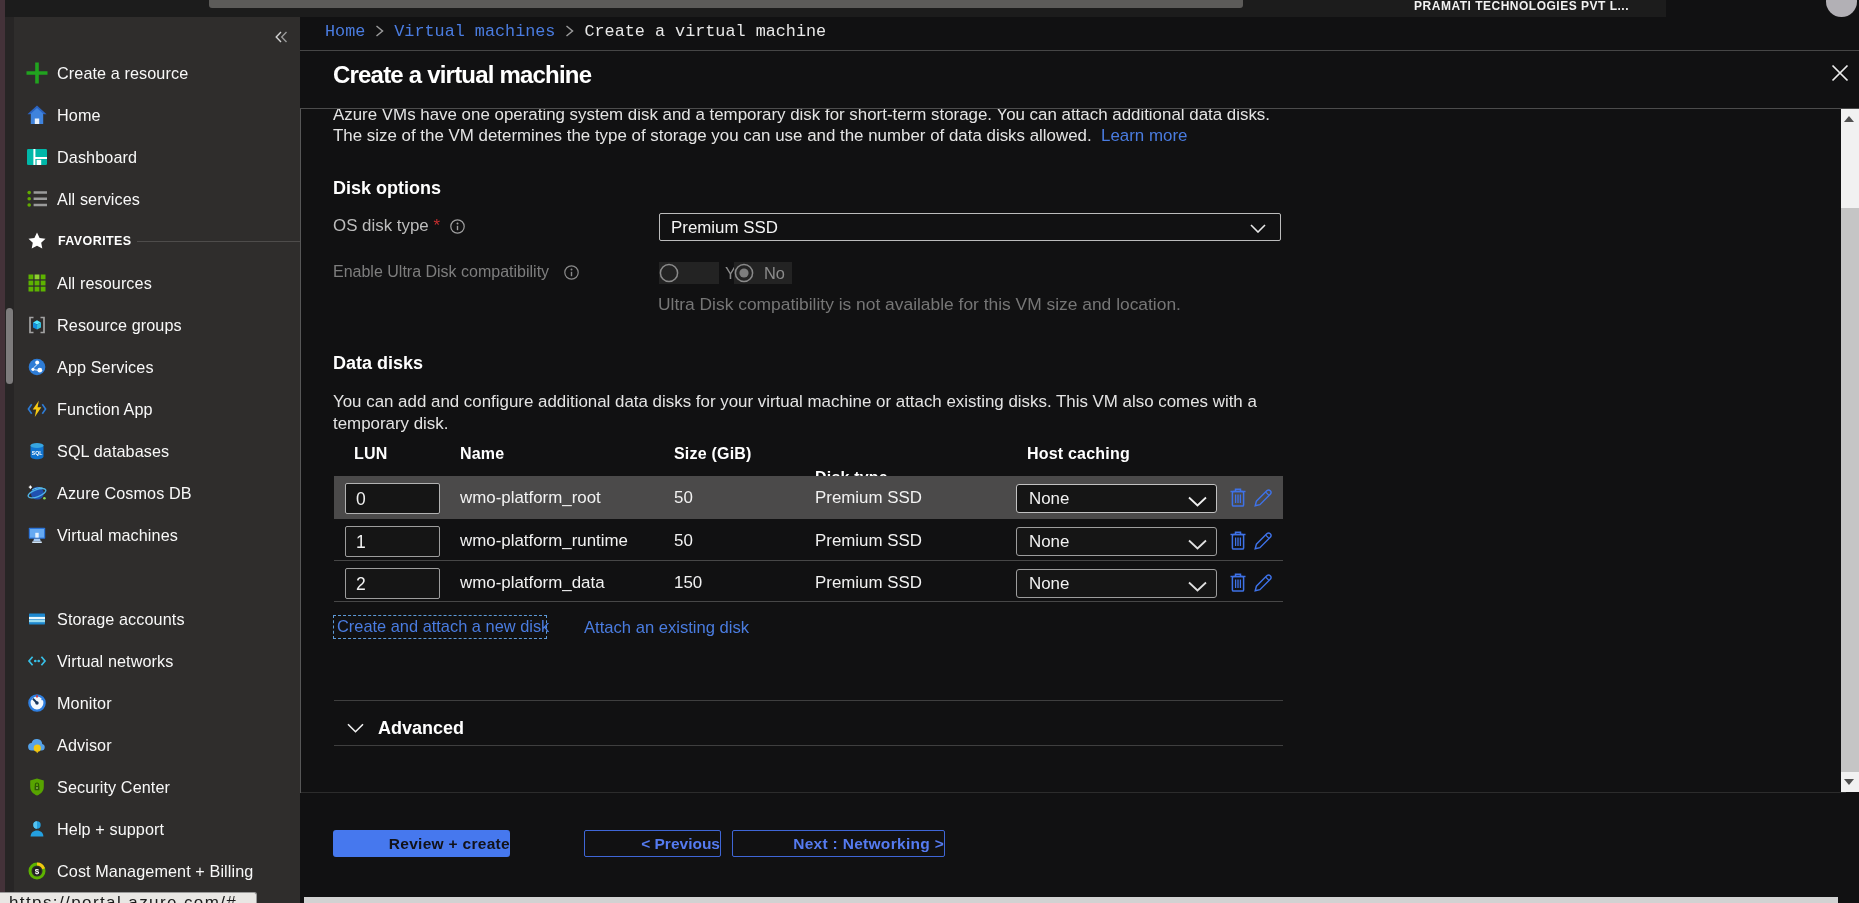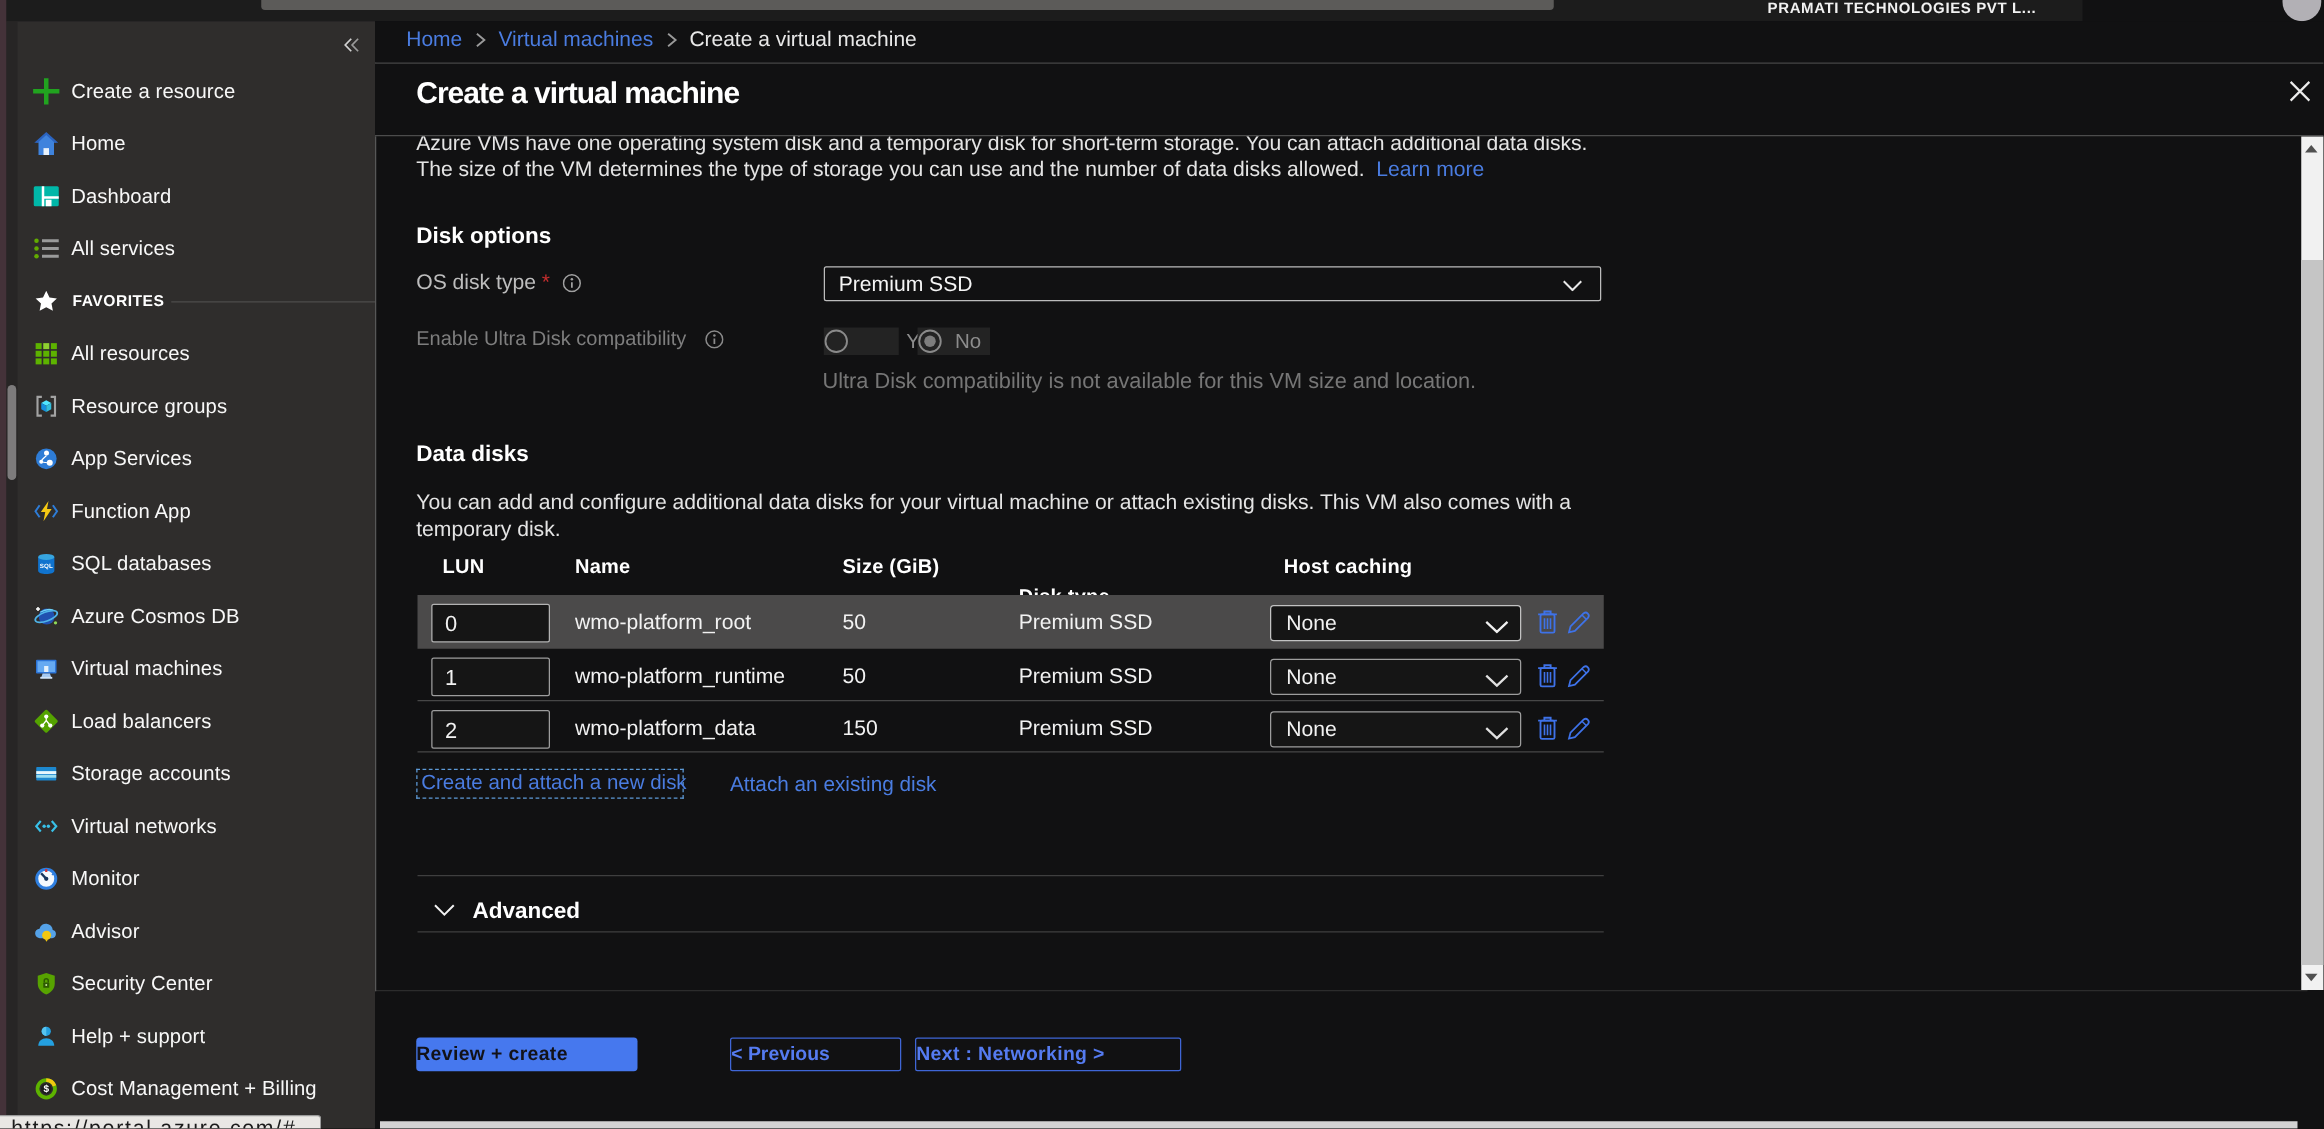--- a/index.html
+++ b/index.html
@@ -24,21 +24,21 @@
 .mi .ic { position:absolute; left:0; top:11px; width:20px; height:20px; }
 .mi .lb { position:absolute; left:30px; top:12px; white-space:nowrap; }
 #fav { left:22px; width:273px; height:42px; }
 #fav .lb { position:absolute; left:31px; top:14px; font-size:12.5px; font-weight:bold; letter-spacing:0.4px; color:#ffffff; }
 #fav .line { position:absolute; left:110px; right:0; top:21px; height:1px; background:#4e4c4b; }
 #urltip { left:-5px; top:875px; width:257px; height:11px; background:#e9e7e4; border:1px solid #9a9a9a; border-bottom:none; border-left:none; border-radius:0 3px 0 0; color:#1a1a1a; font-size:14.5px; overflow:hidden; z-index:60; }
 #urltip span { position:absolute; left:9px; top:0px; font-size:17px; letter-spacing:1.4px; }
 
 
 #content { left:300px; top:17px; width:1559px; height:886px; background:#111112; }
-#crumbs { left:25px; top:5px; font-size:16.8px; color:#e8e8e8; }
+#crumbs { left:25px; top:5px; font-size:16.8px; color:#e8e8e8;font-family:Liberation Mono, monospace; }
 #crumbs a { color:#4a7ce0; text-decoration:none; }
 #crumbs .sep { display:inline-block; padding:0 10px; }
 #crumbs .sep svg { vertical-align:-1px; }
 #titlebar { left:0; top:33px; width:1559px; height:59px; background:#111112; border-top:1px solid #464646; border-bottom:1px solid #4c4c4c; z-index:5; }
 #title { position:absolute; left:33px; top:10px; font-size:24px; font-weight:bold; color:#ffffff; letter-spacing:-0.8px; }
 #closex { position:absolute; left:1531px; top:13px; width:18px; height:18px; }
 
 
 #para1 { left:33px; top:88px; width:1400px; font-size:16.9px; line-height:20.5px; color:#e4e4e4; z-index:1; white-space:nowrap; }
 a.lnk { color:#4a7ce0; text-decoration:none; }
@@ -84,21 +84,21 @@
 #div2 { left:34px; top:728px; width:949px; height:1px; background:#3f3f3f; }
 
 
 #vsb { left:1541px; top:92px; width:18px; height:683px; background:#f1f1f1; }
 #vsbthumb { left:0px; top:99px; width:18px; height:564px; background:#c5c5c5; }
 .tri-up { width:0; height:0; border-left:5px solid transparent; border-right:5px solid transparent; border-bottom:6px solid #505050; }
 .tri-down { width:0; height:0; border-left:5px solid transparent; border-right:5px solid transparent; border-top:6px solid #505050; }
 
 
 #footline { left:0; top:775px; width:1546px; height:1px; background:#2c2c2c; }
-.btn { position:absolute; top:813px; height:27px; font-size:15.5px; font-weight:bold; text-align:left; border-radius:2px; }
+.btn { position:absolute; top:813px; height:27px; font-size:15.5px; font-weight:bold; text-align:right; border-radius:2px; }
 #btn1 { left:33px; width:177px; background:#4678ee; color:#121218; letter-spacing:0.3px; line-height:27px; border-radius:3px; }
 #btn2 { left:284px; width:137px; border:1px solid #3f66d6; color:#557bf0; line-height:25px; }
 #btn3 { left:432px; width:213px; border:1px solid #3f66d6; color:#557bf0; line-height:25px; letter-spacing:0.3px; }
 #hbar { left:304px; top:897px; width:1534px; height:6px; background:#d2d2d2; z-index:40; }
 </style>
 </head>
 <body>
 <div id="page">
 
   <div id="topbar" class="abs">
@@ -217,30 +217,20 @@
       </div>
     <div class="mi abs" style="top:497px;">
         <span class="ic"><svg width="20" height="20" viewBox="0 0 20 20">
             <rect x="1.8" y="2.8" width="16.4" height="11" rx="0.8" fill="#2c74d8"></rect>
             <rect x="3" y="4" width="14" height="8.6" fill="#66aaf2"></rect>
             <rect x="8.3" y="7.8" width="3.4" height="4.8" fill="#e4f1fc"></rect>
             <path d="M7.1 13.8h5.8l1 2.7H6.1z" fill="#a5c9f2"></path>
             <rect x="5.2" y="16.5" width="9.6" height="1.5" fill="#cfe3f7"></rect>
           </svg></span>
         <span class="lb">Virtual machines</span>
-      </div>
-    <div class="mi abs" style="top:539px;">
-        <span class="ic"><svg width="20" height="20" viewBox="0 0 20 20">
-            <rect x="3.2" y="3.2" width="13.6" height="13.6" rx="1" fill="#54a300" transform="rotate(45 10 10)"></rect>
-            <path d="M10 6.6v2.8M7 13.2l3-3.8M13 13.2l-3-3.8" stroke="#fff" stroke-width="1"></path>
-            <circle cx="10" cy="6.2" r="1.7" fill="#fff"></circle>
-            <circle cx="6.8" cy="13.4" r="1.7" fill="#fff"></circle>
-            <circle cx="13.2" cy="13.4" r="1.7" fill="#fff"></circle>
-          </svg></span>
-        <span class="lb">Load balancers</span>
       </div>
     <div class="mi abs" style="top:623px;">
         <span class="ic"><svg width="20" height="20" viewBox="0 0 20 20">
             <path d="M5.6 5.8L2 10l3.6 4.2" fill="none" stroke="#38c0e8" stroke-width="1.7"></path>
             <path d="M14.4 5.8L18 10l-3.6 4.2" fill="none" stroke="#38c0e8" stroke-width="1.7"></path>
             <circle cx="8.3" cy="10" r="1.35" fill="#38c0e8"></circle>
             <circle cx="11.7" cy="10" r="1.35" fill="#38c0e8"></circle>
           </svg></span>
         <span class="lb">Virtual networks</span>
       </div>

